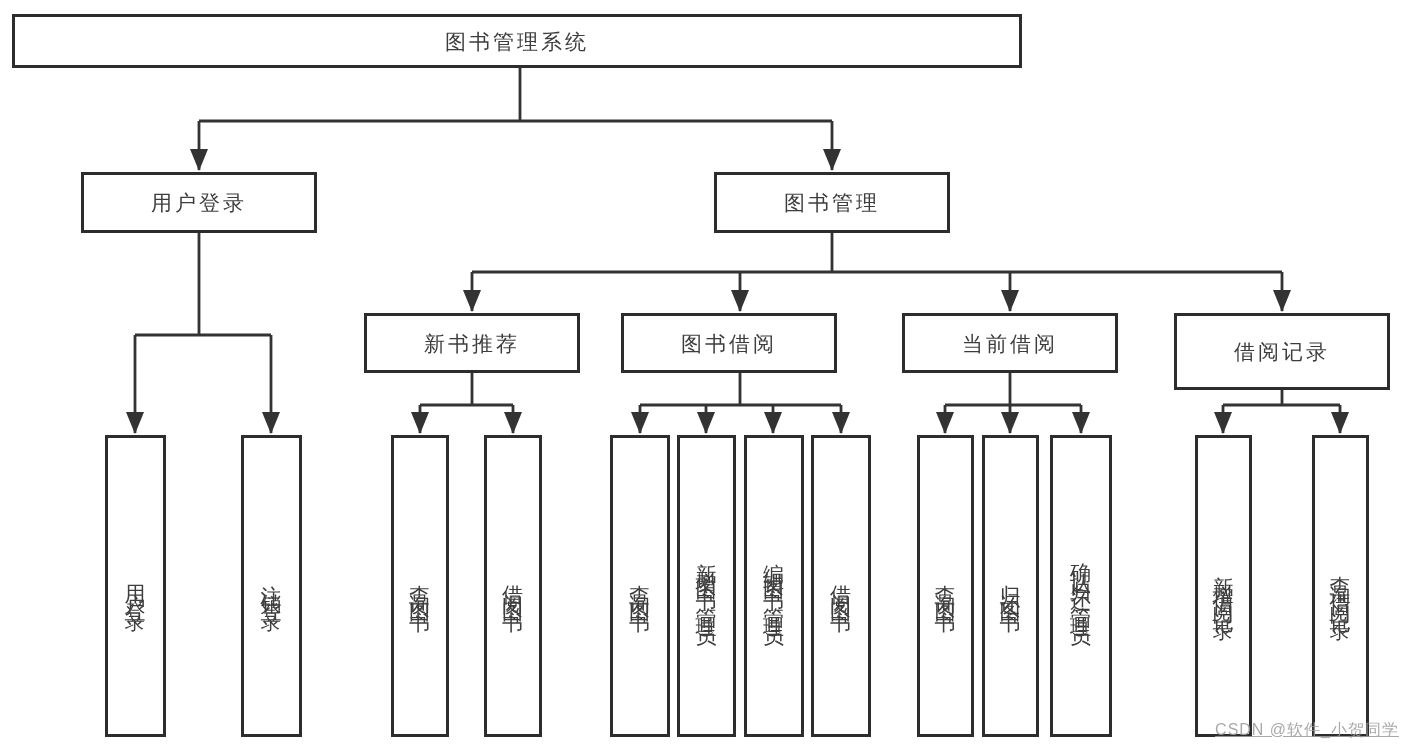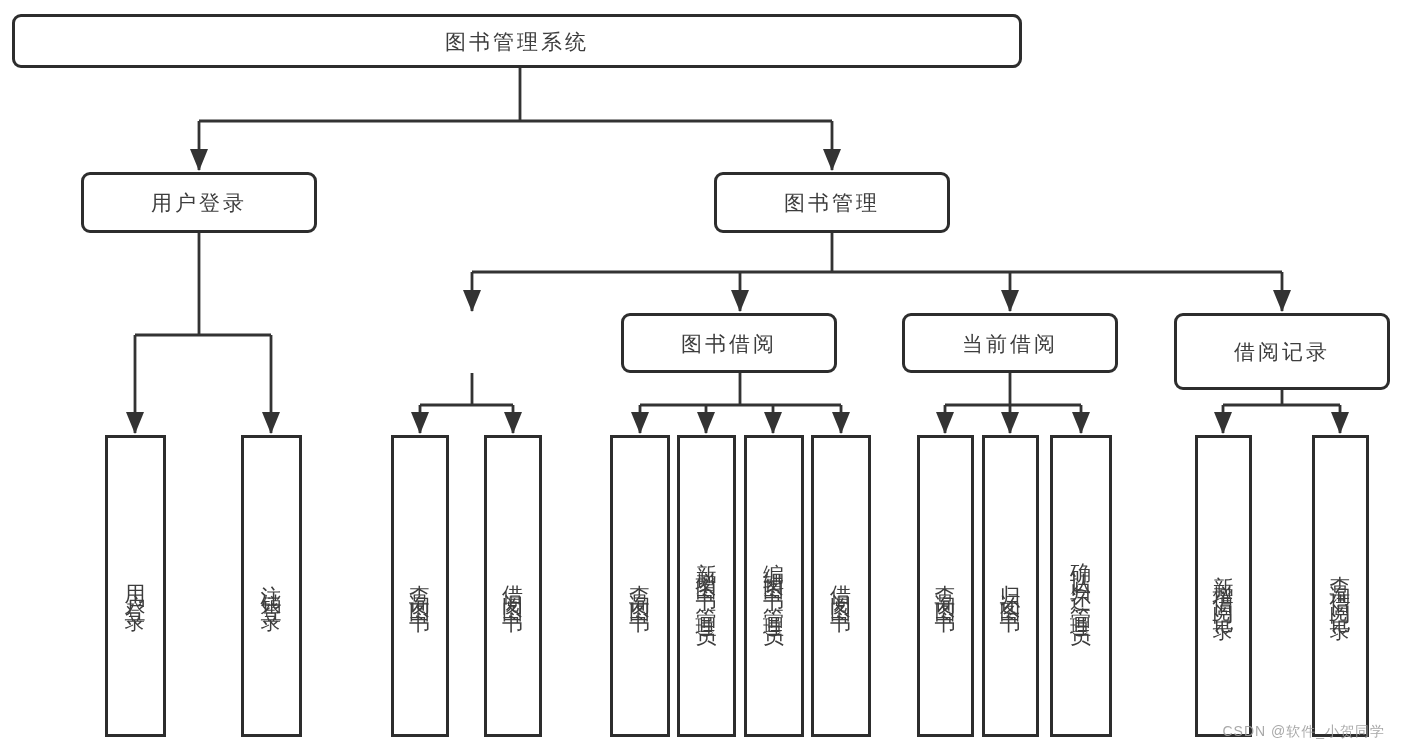--- a/index.html
+++ b/index.html
@@ -24,38 +24,38 @@
     background: #ffffff;
     color: #3d3d3d;
     display: flex;
     align-items: center;
     justify-content: center;
     line-height: 1;
   }
   .node.h {
     font-size: 21px;
     letter-spacing: 3px;
-    border-radius: 9px;
   }
   .node.v {
     writing-mode: vertical-rl;
     text-orientation: mixed;
     font-size: 21px;
     letter-spacing: 9px;
   }
   .watermark {
     position: absolute;
-    right: 20px;
+    right: 6px;
     bottom: 6px;
-    font-size: 14px;
+    font-size: 16px;
     letter-spacing: 1px;
     color: #9f9f9f;
     opacity: 0.9;
     z-index: 5;
     white-space: nowrap;
+    text-decoration: underline;
   }
 </style>
 </head>
 <body>
 
 <div class="canvas">
 
   <svg class="connectors" viewBox="0 0 1405 747" xmlns="http://www.w3.org/2000/svg">
     <defs>
       <marker id="arrow" viewBox="0 0 22 18" markerWidth="22" markerHeight="18" markerUnits="userSpaceOnUse" refX="21" refY="9" orient="auto">
@@ -98,20 +98,21 @@
       <line x1="1223" y1="405" x2="1223" y2="433" marker-end="url(#arrow)"></line>
       <line x1="1340" y1="405" x2="1340" y2="433" marker-end="url(#arrow)"></line>
     </g>
   </svg>
 
   <div class="node h" style="left:12px; top:14px; width:1010px; height:54px;">图书管理系统</div>
 
   <div class="node h" style="left:81px; top:172px; width:236px; height:61px;">用户登录</div>
   <div class="node h" style="left:714px; top:172px; width:236px; height:61px;text-align:center;">图书管理</div>
 
+  <div class="node h" style="left:364px; top:313px; width:216px; height:60px;">新书推荐</div>
   <div class="node h" style="left:621px; top:313px; width:216px; height:60px;">图书借阅</div>
   <div class="node h" style="left:902px; top:313px; width:216px; height:60px;">当前借阅</div>
   <div class="node h" style="left:1174px; top:313px; width:216px; height:77px;">借阅记录</div>
 
   <div class="node v" style="left:105px; top:435px; width:61px; height:302px;">用户登录</div>
   <div class="node v" style="left:241px; top:435px; width:61px; height:302px;">注销登录</div>
 
   <div class="node v" style="left:391px; top:435px; width:58px; height:302px;">查询图书</div>
   <div class="node v" style="left:484px; top:435px; width:58px; height:302px;">借阅图书</div>
 

